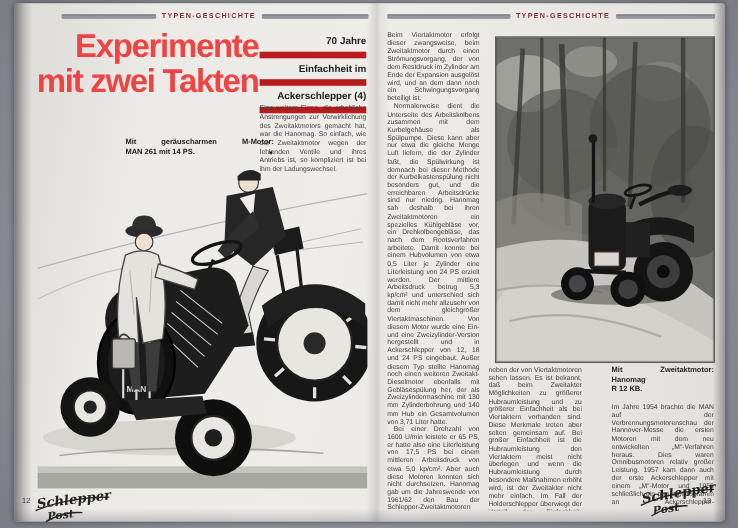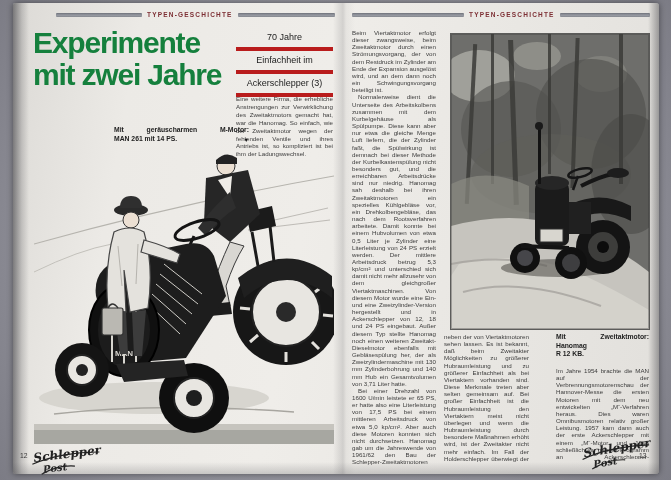--- a/index.html
+++ b/index.html
@@ -29,27 +29,27 @@
   .pagehead{position:absolute;height:8px;display:flex;align-items:center;}
   .rule{height:4px;background:linear-gradient(180deg,#6e717a,#989ba3 55%,#85888f);flex:1 1 auto;border-radius:1px;}
   .rule.fixed{flex:0 0 auto;}
   .headlabel{
     font-size:6.5px;font-weight:bold;letter-spacing:1.2px;color:#7d2f34;
     padding:0 5px;white-space:nowrap;line-height:8px;
   }
 
   
   .headline{
-    position:absolute;left:33px;top:27px;width:202px;text-align:left;
-    font-weight:bold;font-size:30px;line-height:32px;letter-spacing:-1.2px;color:#15803d;
+    position:absolute;left:33px;top:27px;width:202px;text-align:right;
+    font-weight:bold;font-size:30px;line-height:32px;letter-spacing:-1.2px;color:#ef4444;
   }
   .seriesbox{position:absolute;left:236px;top:28px;width:97px;}
   .seriesbox .row{
-    text-align:center;font-weight:normal;font-size:9px;color:#1c1c1c;
-    padding:4px 0 5px 0;border-bottom:4px solid #b91c1c;
+    text-align:right;font-weight:bold;font-size:9px;color:#1c1c1c;
+    padding:4px 0 5px 0;border-bottom:6px solid #b91c1c;
   }
   .intro{
     position:absolute;left:236px;top:95px;width:97px;height:64px;overflow:hidden;
     font-size:6.2px;line-height:7.9px;color:#3c3c3c;text-align:justify;
   }
   .capleft{position:absolute;left:114px;top:126px;width:135px;font-weight:bold;font-size:6.8px;line-height:8.5px;color:#222;}
   .capleft .l1{text-align:justify;text-align-last:justify;}
   .capleft .l2{display:flex;justify-content:space-between;align-items:flex-end;}
   .capleft .tri{font-size:5.5px;line-height:6px;color:#111;}
 
@@ -83,27 +83,27 @@
   <div class="gutter"></div>
 
   <div class="pagehead" style="left:56px;top:11px;width:279px;">
     <span class="rule fixed" style="width:86px;"></span>
     <span class="headlabel">TYPEN-GESCHICHTE</span>
     <span class="rule"></span>
   </div>
 
   <div class="headline">
     <div>Experimente</div>
-    <div>mit zwei Jahre</div>
+    <div>mit zwei Takten</div>
   </div>
 
   <div class="seriesbox">
     <div class="row">70 Jahre</div>
     <div class="row">Einfachheit im</div>
-    <div class="row">Ackerschlepper (3)</div>
+    <div class="row">Ackerschlepper (4)</div>
   </div>
 
   <div class="intro">Eine weitere Firma, die erhebliche Anstrengungen zur Verwirklichung des Zweitaktmotors gemacht hat, war die Hanomag. So einfach, wie der Zweitaktmotor wegen der fehlenden Ventile und ihres Antriebs ist, so kompliziert ist bei ihm der Ladungswechsel.</div>
 
   <div class="capleft">
     <div class="l1">Mit geräuscharmen M-Motor:</div>
     <div class="l2">
       <span>MAN 261 mit 14 PS.</span>
       <span class="tri">▼</span>
     </div>

